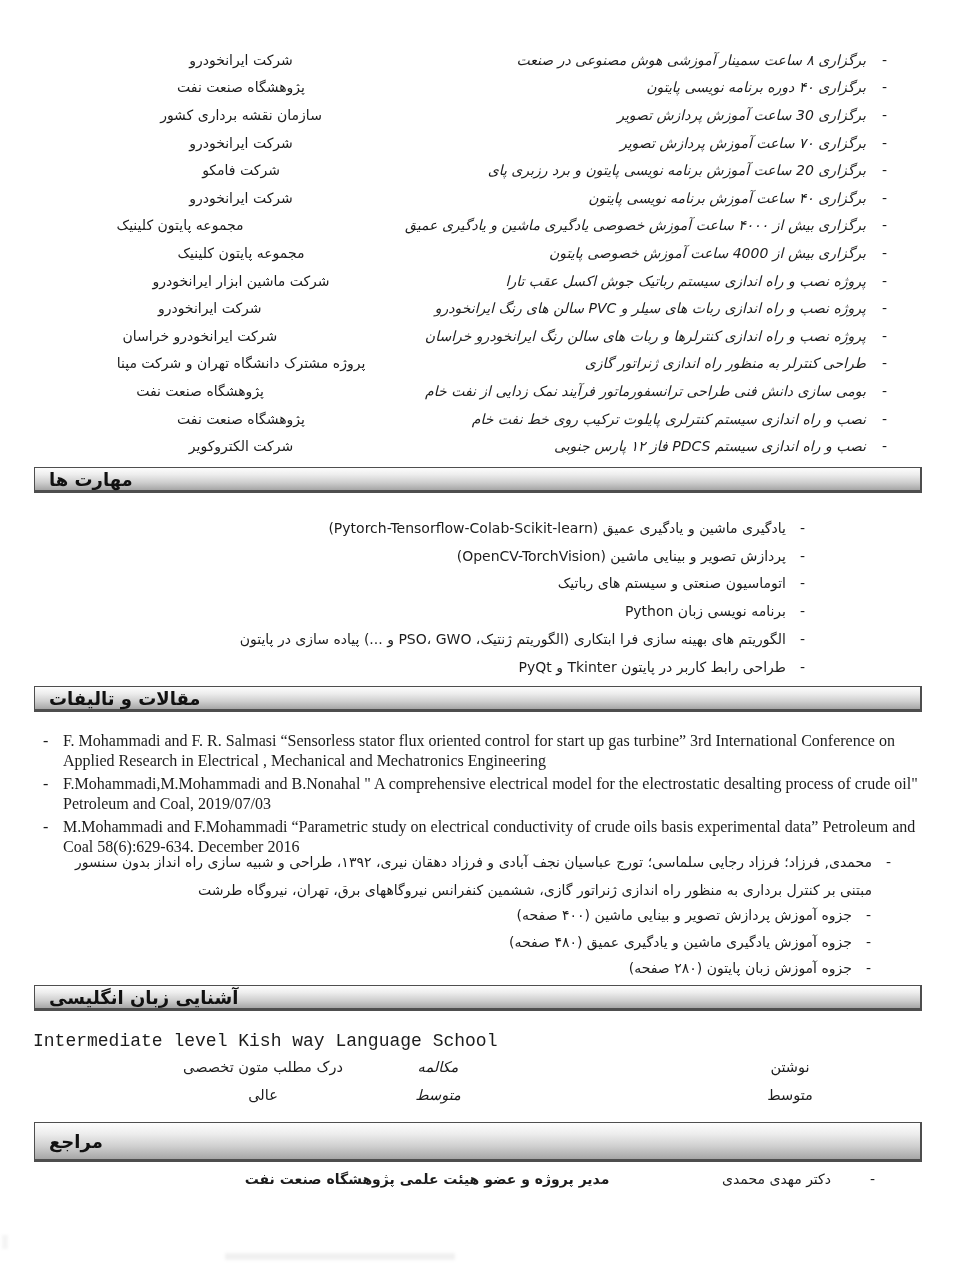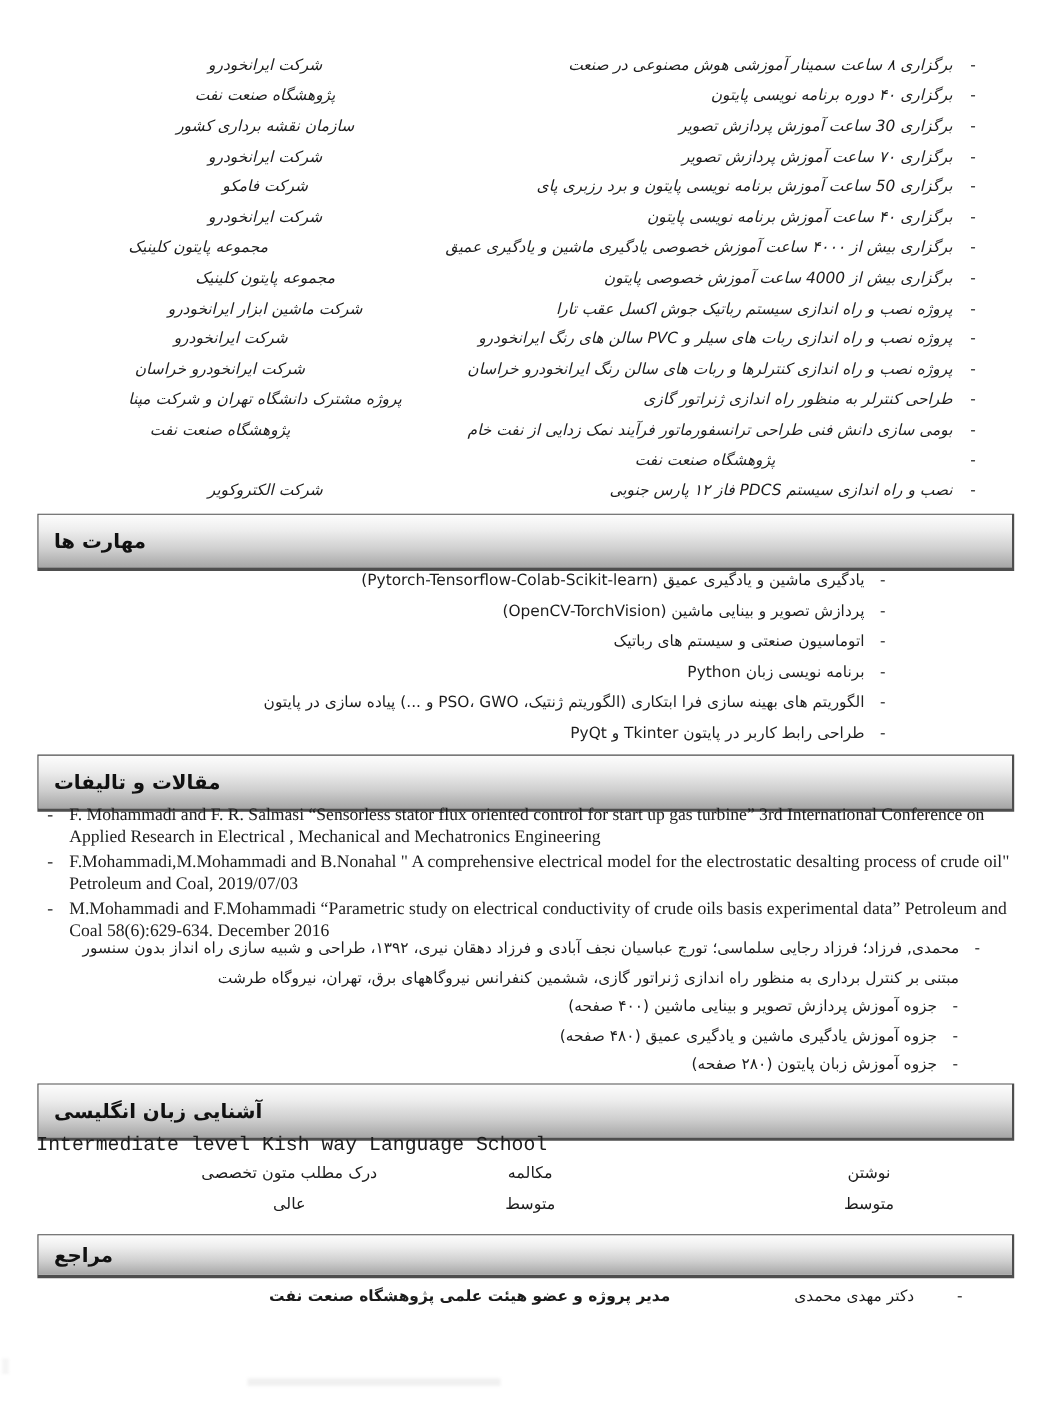--- a/index.html
+++ b/index.html
@@ -2,35 +2,35 @@
 <html lang="fa"><head>
 <meta charset="utf-8">
 <style>
   html,body{margin:0;padding:0;background:#ffffff;}
   body{
     width:963px;height:1280px;position:relative;overflow:hidden;
     font-family:"DejaVu Sans",sans-serif;color:#1c1c1c;
   }
   
   .bar{
-    position:absolute;left:34px;width:888px;height:52px;box-sizing:border-box;
+    position:absolute;left:34px;width:888px;height:26px;box-sizing:border-box;
     border:1px solid #4e4e4e;border-bottom-width:3px;border-right-width:2px;
     background:linear-gradient(to bottom,#fdfdfd 0%,#ededed 30%,#cfcfcf 65%,#a6a6a6 100%);
     display:flex;align-items:center;justify-content:flex-end;
     padding:0 14px;direction:rtl;
   }
   .bar-title{font-size:18px;font-weight:bold;color:#111;}
   
   .xp-list{position:absolute;top:46px;left:0;right:0;}
   .xp-row{display:flex;direction:rtl;align-items:center;height:27.6px;
           padding:0 76px 0 16px;font-size:14px;white-space:nowrap;}
   .dash{flex:0 0 auto;}
   .xp-row .dash{margin-left:16px;}
   .xp-activity{flex:1 1 auto;text-align:right;overflow:visible;font-style:italic;}
-  .xp-org{flex:0 0 450px;text-align:center;font-style:italic;}
+  .xp-org{flex:0 0 450px;text-align:center;}
   
   .skill-list{position:absolute;top:514px;left:0;right:0;}
   .skill-row{display:flex;direction:rtl;align-items:center;height:27.8px;
              padding:0 158px 0 16px;font-size:14px;white-space:nowrap;}
   .skill-row .dash{margin-left:14px;}
   
   .pub-en{position:absolute;top:731px;left:33px;right:30px;
           font-family:"Liberation Serif",serif;font-size:16px;direction:ltr;}
   .pub-en-item{display:flex;line-height:19.5px;margin-bottom:4px;}
   .pub-en-item .dash{width:30px;padding-left:10px;box-sizing:border-box;}
@@ -46,21 +46,21 @@
   .booklet-row{display:flex;direction:rtl;align-items:center;height:26.5px;
                padding:0 92px 0 16px;font-size:14px;white-space:nowrap;}
   .booklet-row .dash{margin-left:14px;}
   
   .school-line{position:absolute;top:1031px;left:33px;
                font-family:Liberation Mono, monospace;font-size:18px;}
   .lang-table{position:absolute;top:0;left:0;width:963px;height:0;font-size:14.5px;}
   .lt-cell{position:absolute;transform:translateX(-50%);white-space:nowrap;}
   .lt-head{top:1059px;}
   .lt-val{top:1087px;}
-  .lt-x0{left:790px;} .lt-x1{left:482px;} .lt-x2{left:263px;}
+  .lt-x0{left:790px;} .lt-x1{left:438px;font-style:italic;} .lt-x2{left:263px;}
   
   .ref-row{position:absolute;top:1169px;left:0;right:0;height:24px;
            direction:rtl;font-size:14px;}
   .ref-dash{position:absolute;right:88px;top:2px;}
   .ref-name{position:absolute;right:132px;top:2px;white-space:nowrap;}
   .ref-role{position:absolute;left:427px;top:2px;transform:translateX(-50%);white-space:nowrap;font-weight:bold;}
   
   .artifact{position:absolute;background:#9a9a9a;opacity:0.14;filter:blur(1.5px);}
   .artifact-1{left:225px;top:1253px;width:230px;height:7px;}
   .artifact-2{left:2px;top:1235px;width:6px;height:14px;opacity:0.1;}
@@ -84,21 +84,21 @@
       <span class="xp-activity">برگزاری 30 ساعت آموزش پردازش تصویر</span>
       <span class="xp-org">سازمان نقشه برداری کشور</span>
     </div>
   <div class="xp-row">
       <span class="dash">-</span>
       <span class="xp-activity">برگزاری ۷۰ ساعت آموزش پردازش تصویر</span>
       <span class="xp-org">شرکت ایرانخودرو</span>
     </div>
   <div class="xp-row">
       <span class="dash">-</span>
-      <span class="xp-activity">برگزاری 50 ساعت آموزش برنامه نویسی پایتون و برد رزبری پای</span>
+      <span class="xp-activity">برگزاری 20 ساعت آموزش برنامه نویسی پایتون و برد رزبری پای</span>
       <span class="xp-org">شرکت فامکو</span>
     </div>
   <div class="xp-row">
       <span class="dash">-</span>
       <span class="xp-activity">برگزاری ۴۰ ساعت آموزش برنامه نویسی پایتون</span>
       <span class="xp-org">شرکت ایرانخودرو</span>
     </div>
   <div class="xp-row">
       <span class="dash">-</span>
       <span class="xp-activity">برگزاری بیش از ۴۰۰۰ ساعت آموزش خصوصی یادگیری ماشین و یادگیری عمیق</span>
@@ -129,20 +129,21 @@
       <span class="xp-activity">طراحی کنترلر به منظور راه اندازی ژنراتور  گازی</span>
       <span class="xp-org">پروژه مشترک دانشگاه تهران و شرکت مپنا</span>
     </div>
   <div class="xp-row">
       <span class="dash">-</span>
       <span class="xp-activity">بومی سازی دانش فنی طراحی ترانسفورماتور فرآیند نمک زدایی از نفت خام</span>
       <span class="xp-org">پژوهشگاه صنعت نفت</span>
     </div>
   <div class="xp-row">
       <span class="dash">-</span>
+      <span class="xp-activity">نصب و راه اندازی سیستم کنترلری پایلوت ترکیب روی خط نفت خام</span>
       <span class="xp-org">پژوهشگاه صنعت نفت</span>
     </div>
   <div class="xp-row">
       <span class="dash">-</span>
       <span class="xp-activity">نصب و راه اندازی سیستم PDCS فاز ۱۲ پارس جنوبی</span>
       <span class="xp-org">شرکت الکتروکویر</span>
     </div>
 </div>
 
 <div class="bar" style="top:467px;">

